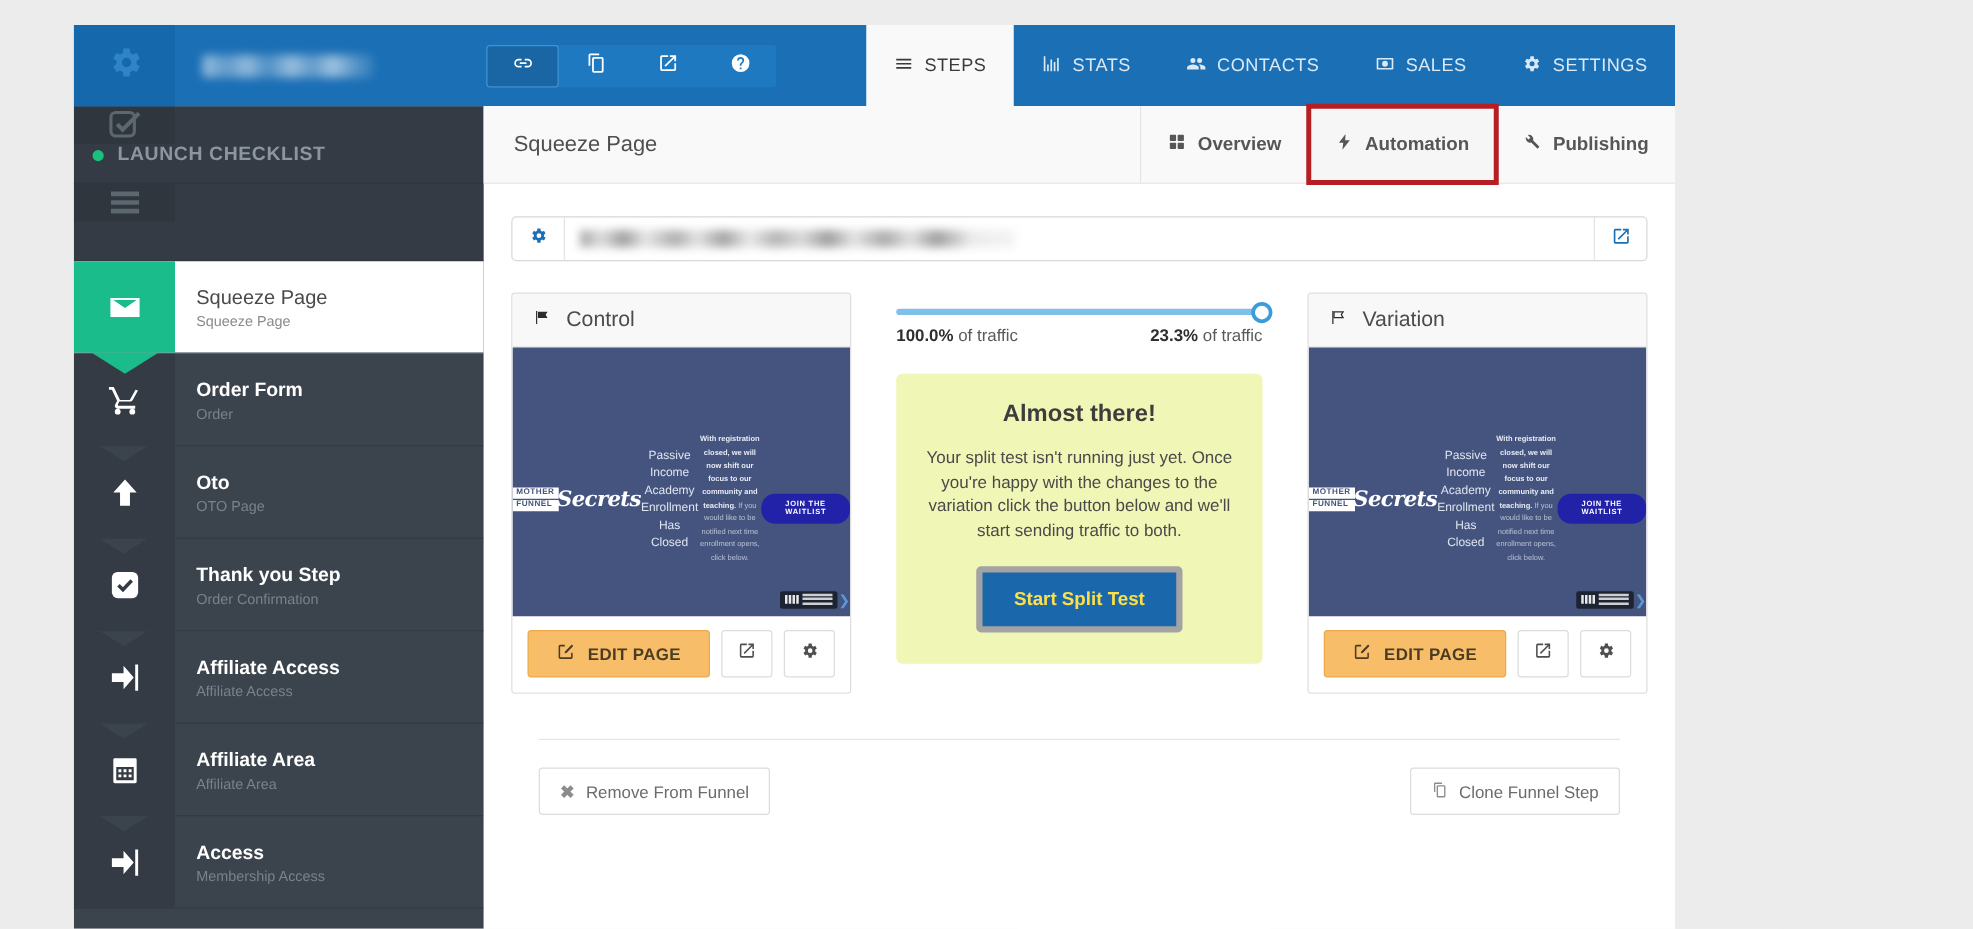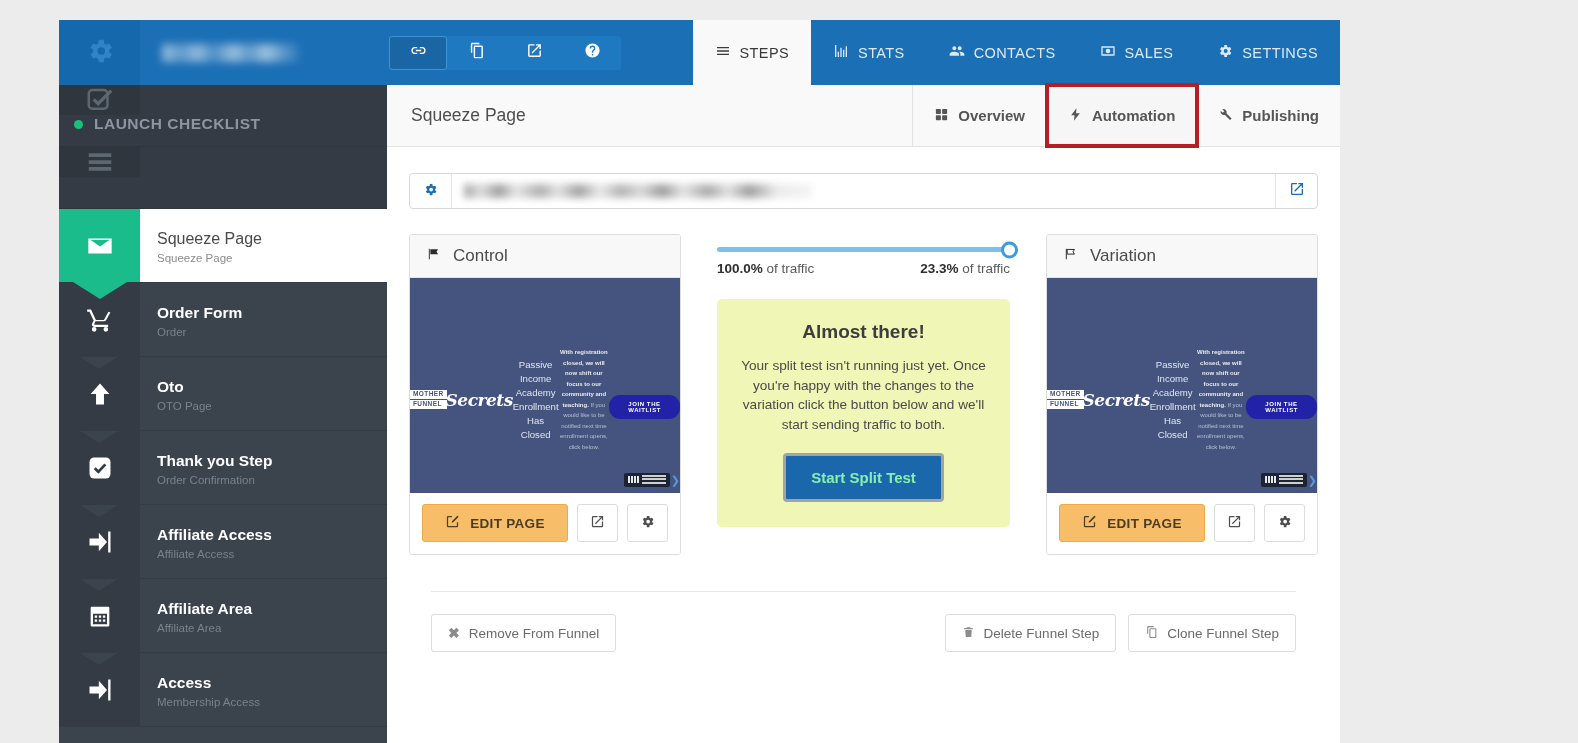--- a/index.html
+++ b/index.html
@@ -338,23 +338,23 @@
     background: #f0f6b5;
     border-radius: 5px;
     padding: 22px 20px 25px 20px;
     text-align: center;
   }
   .notice h3 { font-size: 19px; color: #3d3d3d; margin-bottom: 13px; }
   .notice p { font-size: 13.6px; color: #4a4a4a; line-height: 1.44; }
   .btn-start {
     margin-top: 19px;
     display: inline-flex; align-items: center; justify-content: center;
-    background: #1a68ab; border: 3px solid #a3a3a3;
+    background: #1a68ab; border: 5px solid #a3a3a3;
     border-radius: 4px;
-    color: #86efac; font-size: 15px; font-weight: bold;
+    color: #fde047; font-size: 15px; font-weight: bold;
     padding: 13px 25px; cursor: pointer;
   }
 
   
   .footer-sep { margin: 36px 22px 0 22px; border-top: 1px solid #e6e6e6; }
   .footer-actions {
     display: flex; align-items: center;
     padding: 22px 22px 0 22px;
   }
   .fbtn {
@@ -798,28 +798,20 @@
         <div class="footer-sep"></div>
         <div class="footer-actions">
           <div class="fbtn">
             <span class="xg">✖</span>
             <span>Remove From Funnel</span>
           </div>
           <div class="spacer"></div>
           <div class="fbtn">
             <span>
               <svg viewBox="0 0 24 24">
-                  <path d="M9 3h6l1 1.5h4V7H4V4.5h4L9 3zM6 8.5h12L17 21H7L6 8.5z"></path>
-                </svg>
-            </span>
-            <span>Delete Funnel Step</span>
-          </div>
-          <div class="fbtn">
-            <span>
-              <svg viewBox="0 0 24 24">
                   <path d="M16 1H6a2 2 0 00-2 2v12h2V3h10V1zm3 4H10a2 2 0 00-2 2v14a2 2 0 002 2h9a2 2 0 002-2V7a2 2 0 00-2-2zm0 16h-9V7h9v14z"></path>
                 </svg>
             </span>
             <span>Clone Funnel Step</span>
           </div>
         </div>
 
       </div>
     </div>
   </div>

